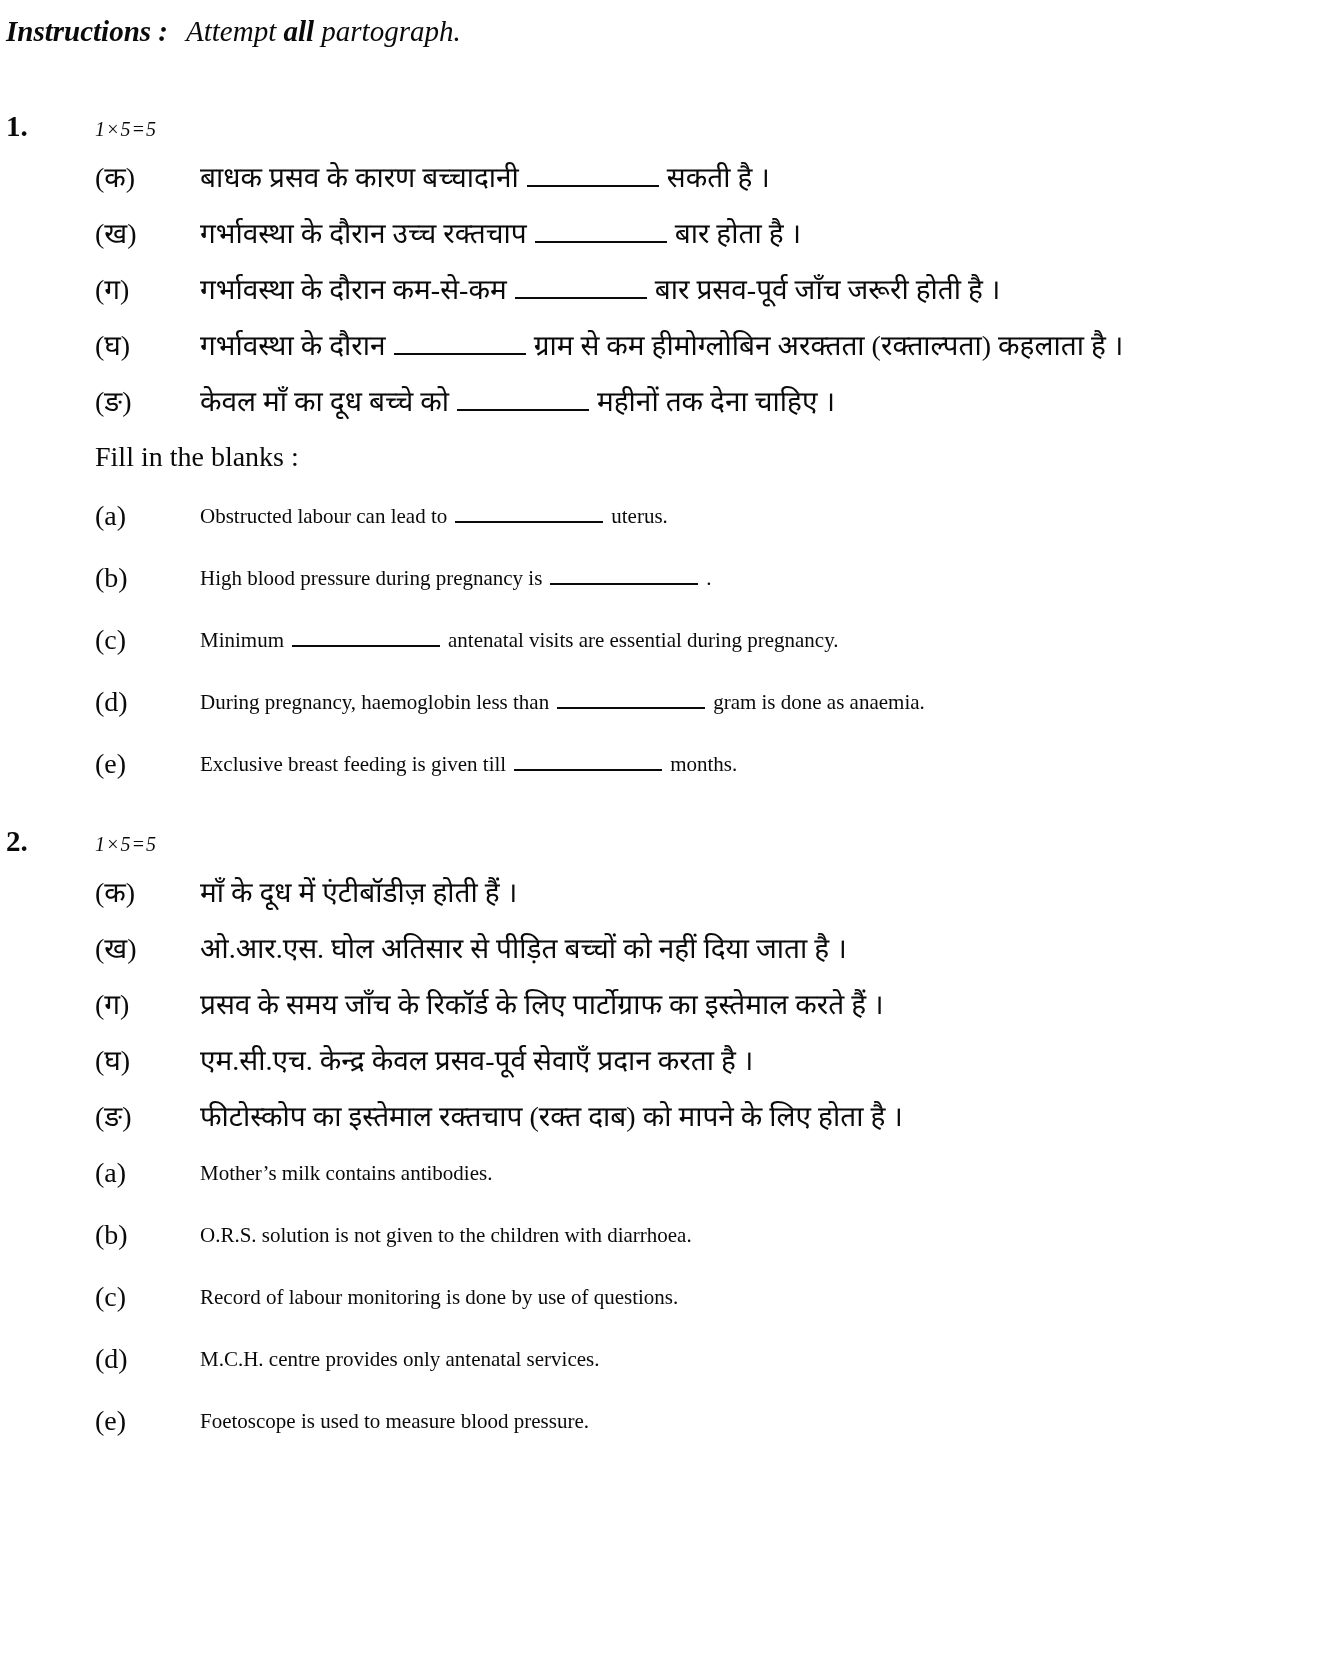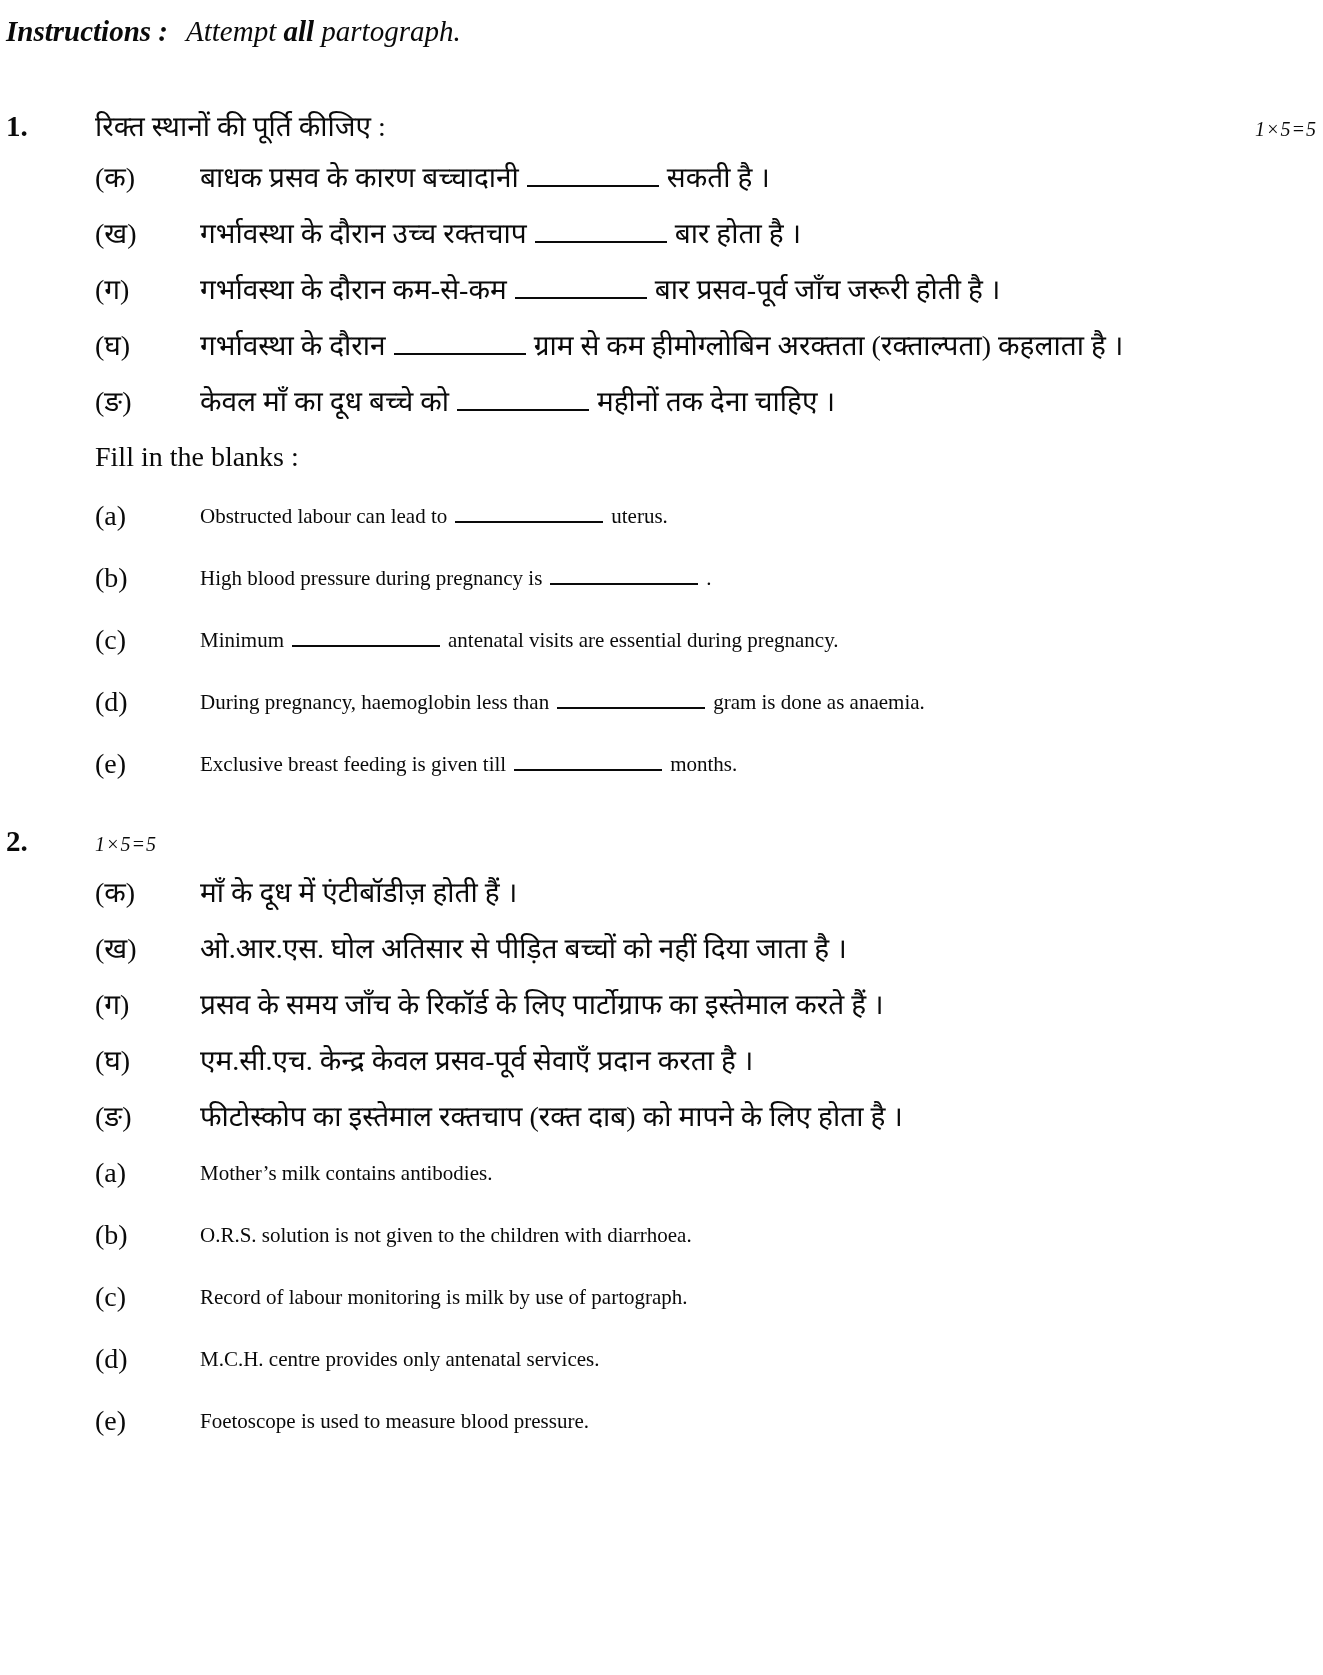--- a/index.html
+++ b/index.html
@@ -50,21 +50,20 @@
 
   <div class="instructions">
     <span class="lbl">Instructions :</span><span class="txt"><span>Attempt</span>
     <span class="b">all</span>
     <span>partograph.</span></span>
   </div>
 
   <div class="q1wrap">
     <div class="qhead">
       <span class="qnum">1.</span>
-      <span class="qtitle">रिक्त स्थानों की पूर्ति कीजिए :</span>
       <span class="qmarks">1×5=5</span>
     </div>
 
     <div class="items hi">
       <div class="item">
         <span class="ilabel">(क)</span>
         <span class="itext"><span>बाधक प्रसव के कारण बच्चादानी</span><span class="blank sm"></span><span>सकती है ।</span></span>
       </div>
       <div class="item">
         <span class="ilabel">(ख)</span>
@@ -144,21 +143,21 @@
       <div class="item">
         <span class="ilabel">(a)</span>
         <span class="itext">Mother’s milk contains antibodies.</span>
       </div>
       <div class="item">
         <span class="ilabel">(b)</span>
         <span class="itext">O.R.S. solution is not given to the children with diarrhoea.</span>
       </div>
       <div class="item">
         <span class="ilabel">(c)</span>
-        <span class="itext">Record of labour monitoring is milk by use of partograph.</span>
+        <span class="itext">Record of labour monitoring is done by use of questions.</span>
       </div>
       <div class="item">
         <span class="ilabel">(d)</span>
         <span class="itext">M.C.H. centre provides only antenatal services.</span>
       </div>
       <div class="item">
         <span class="ilabel">(e)</span>
         <span class="itext">Foetoscope is used to measure blood pressure.</span>
       </div>
     </div>

